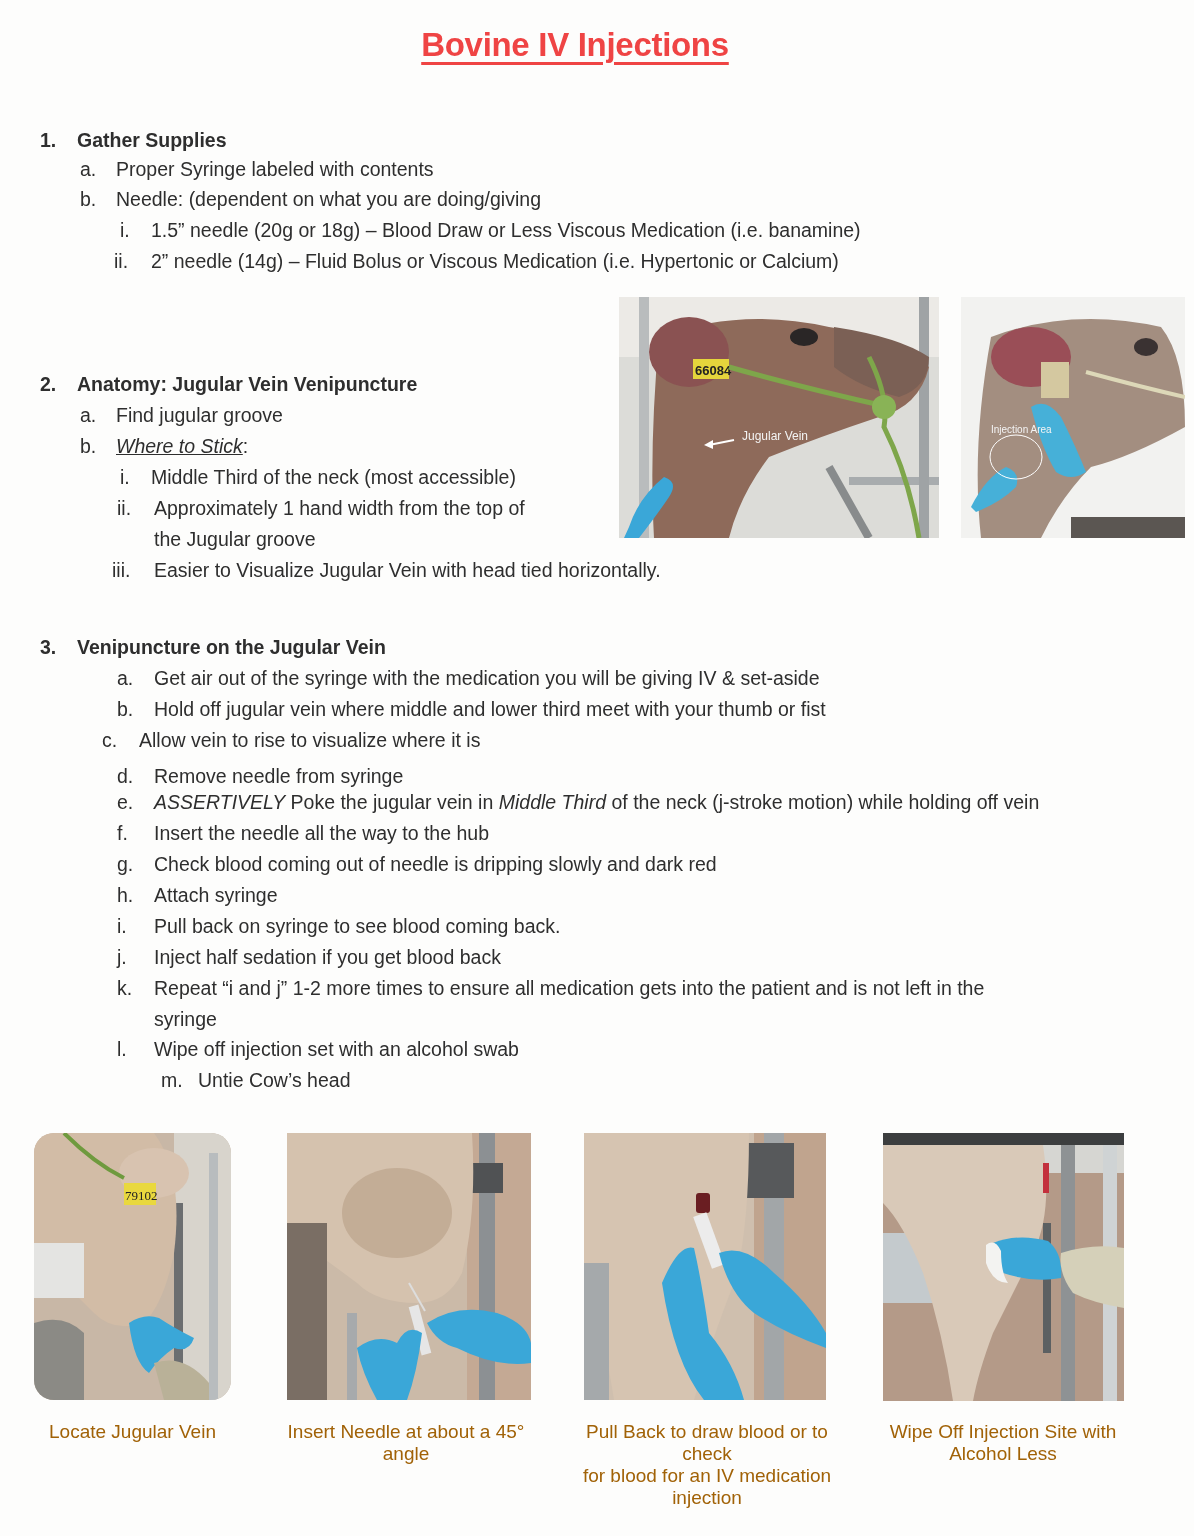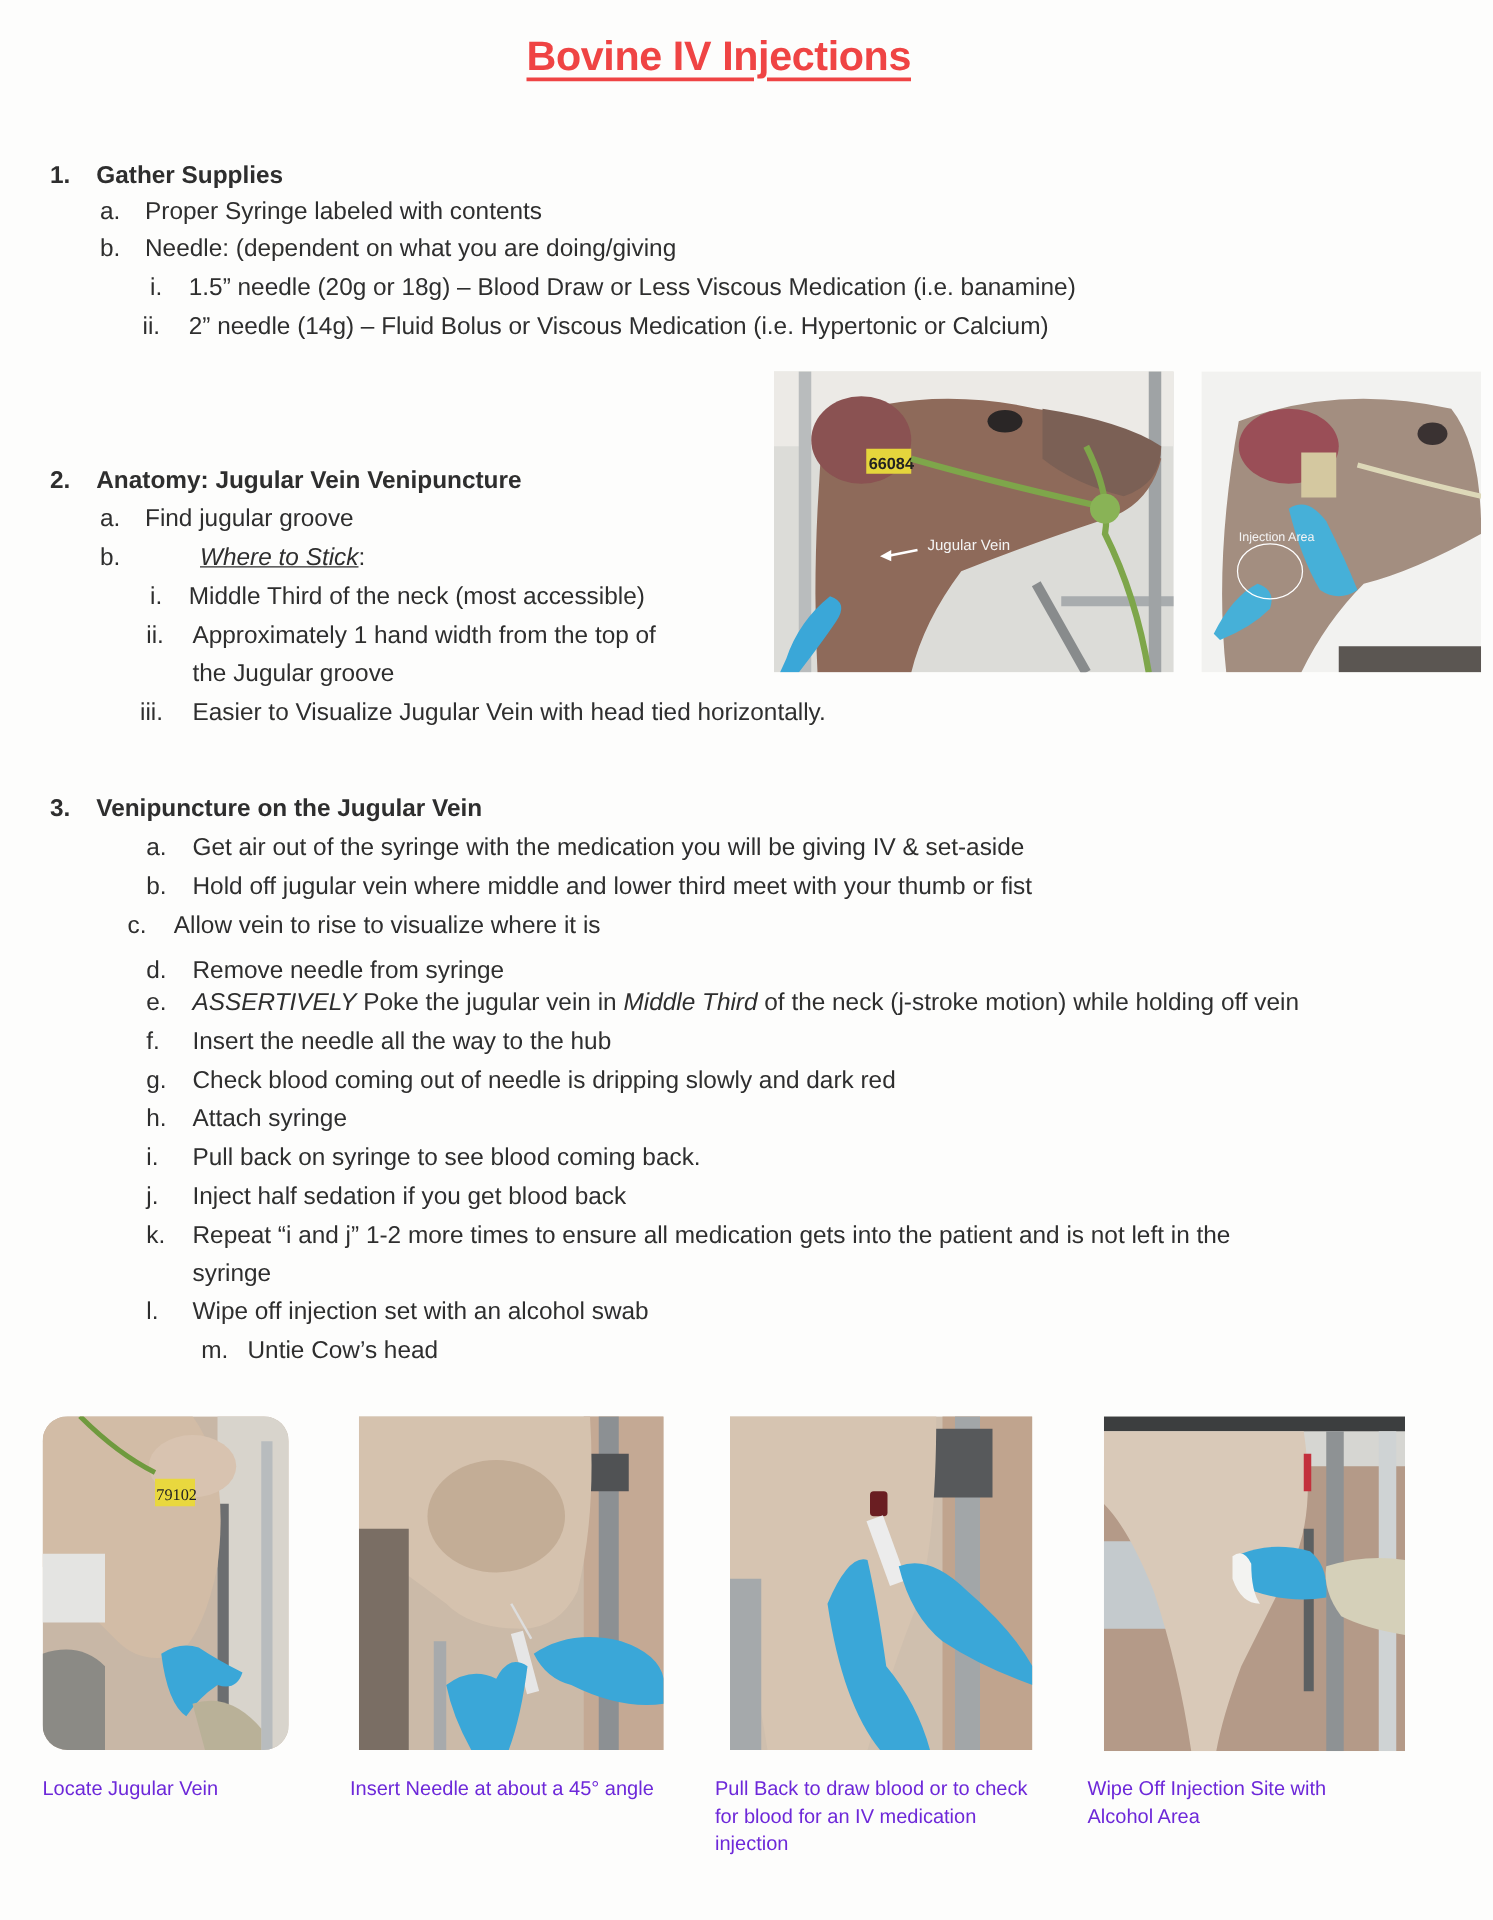--- a/index.html
+++ b/index.html
@@ -13,23 +13,23 @@
   .title {
     left: 0; width: 1150px; top: 26px; text-align: center;
     font-weight: bold; font-size: 33px; text-decoration: underline;
     text-decoration-thickness: 3px; text-underline-offset: 6px;
     color: #ef4444; letter-spacing: -0.3px;
   }
   .line { font-size: 19.5px; white-space: nowrap; line-height: 24px; color: #2e2e2e; }
   .heading { font-weight: bold; font-size: 19.5px; }
   .num { display: inline-block; }
   .photo { overflow: hidden; }
-  .caption { font-size: 16px; line-height: 22px; color: #6d28d9; }
+  .caption { font-size: 19px; text-align: center; line-height: 22px; color: #a16207; }
   i.it { font-style: italic; }
-  .u { text-decoration: underline; font-style: italic; margin-left: 44px; }
+  .u { text-decoration: underline; font-style: italic; }
   svg { display: block; }
 </style>
 </head>
 <body>
 
 <div class="abs title">Bovine IV Injections</div>
 
 <div class="abs line heading" style="left:40px; top:128px;">
   <span class="num" style="width:37px;">1.</span><span>Gather Supplies</span>
 </div>
@@ -224,14 +224,14 @@
 <div class="abs caption" style="left:280px; top:1421px; width:252px;">
   <div>Insert Needle at about a 45° angle</div>
 </div>
 <div class="abs caption" style="left:572px; top:1421px; width:270px;">
   <div>Pull Back to draw blood or to check</div>
   <div>for blood for an IV medication</div>
   <div>injection</div>
 </div>
 <div class="abs caption" style="left:870px; top:1421px; width:266px;">
   <div>Wipe Off Injection Site with</div>
-  <div>Alcohol Area</div>
+  <div>Alcohol Less</div>
 </div>
 
 </body></html>

